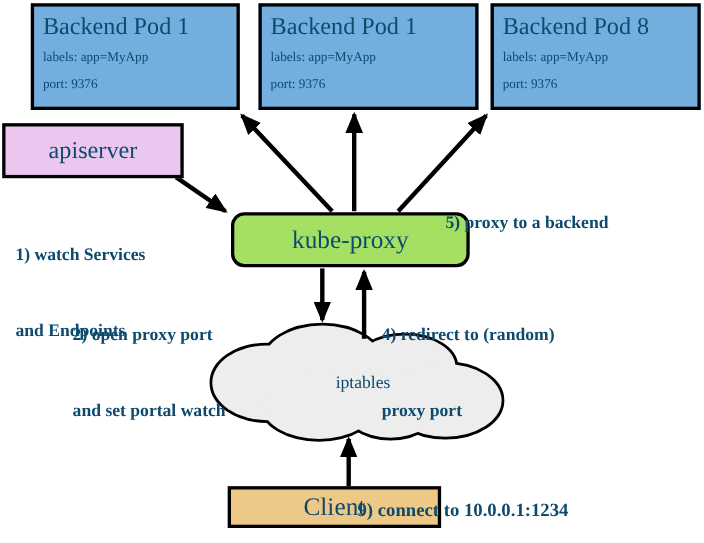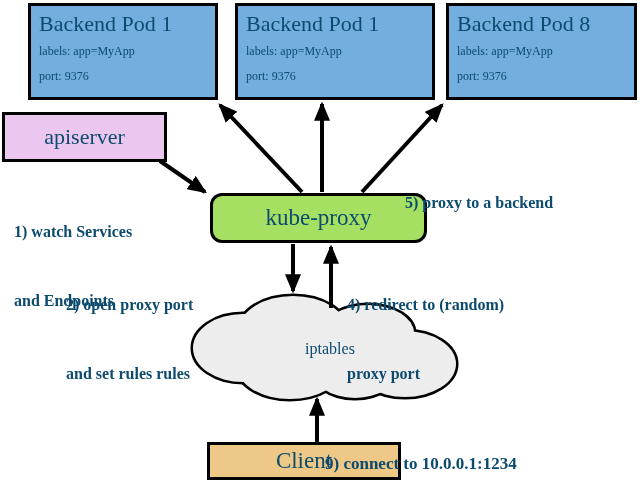--- a/index.html
+++ b/index.html
@@ -126,21 +126,21 @@
 
   <div class="cloud-label" style="left:330px; top:340px;">iptables</div>
 
   <div class="note" style="left:14px; top:174px;">
     <div>1) watch Services</div>
     <div>and Endpoints</div>
   </div>
 
   <div class="note" style="left:66px; top:247px;">
     <div>2) open proxy port</div>
-    <div>and set rules rules</div>
+    <div>and set portal watch</div>
   </div>
 
   <div class="note fs17" style="left:325px; top:406px;">
     <div>9) connect to 10.0.0.1:1234</div>
   </div>
 
   <div class="note" style="left:347px; top:247px;">
     <div>4) redirect to (random)</div>
     <div>proxy port</div>
   </div>

